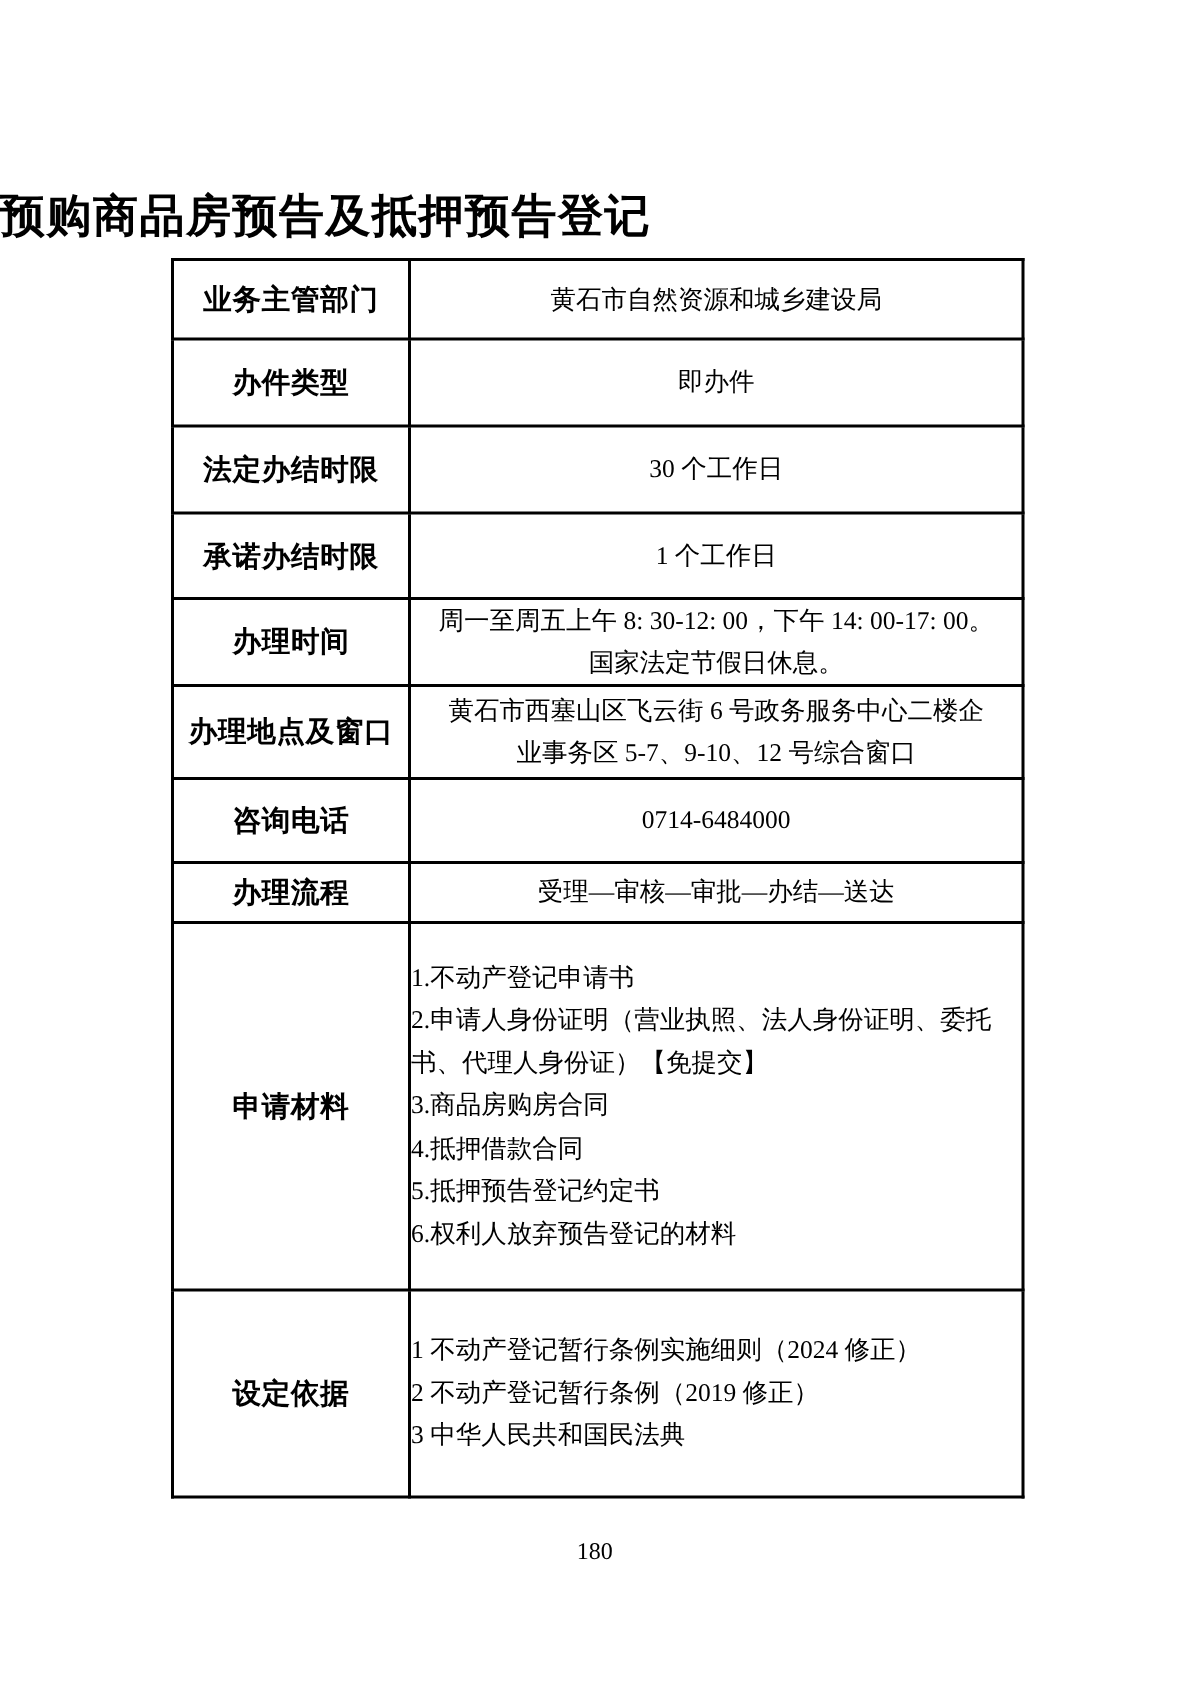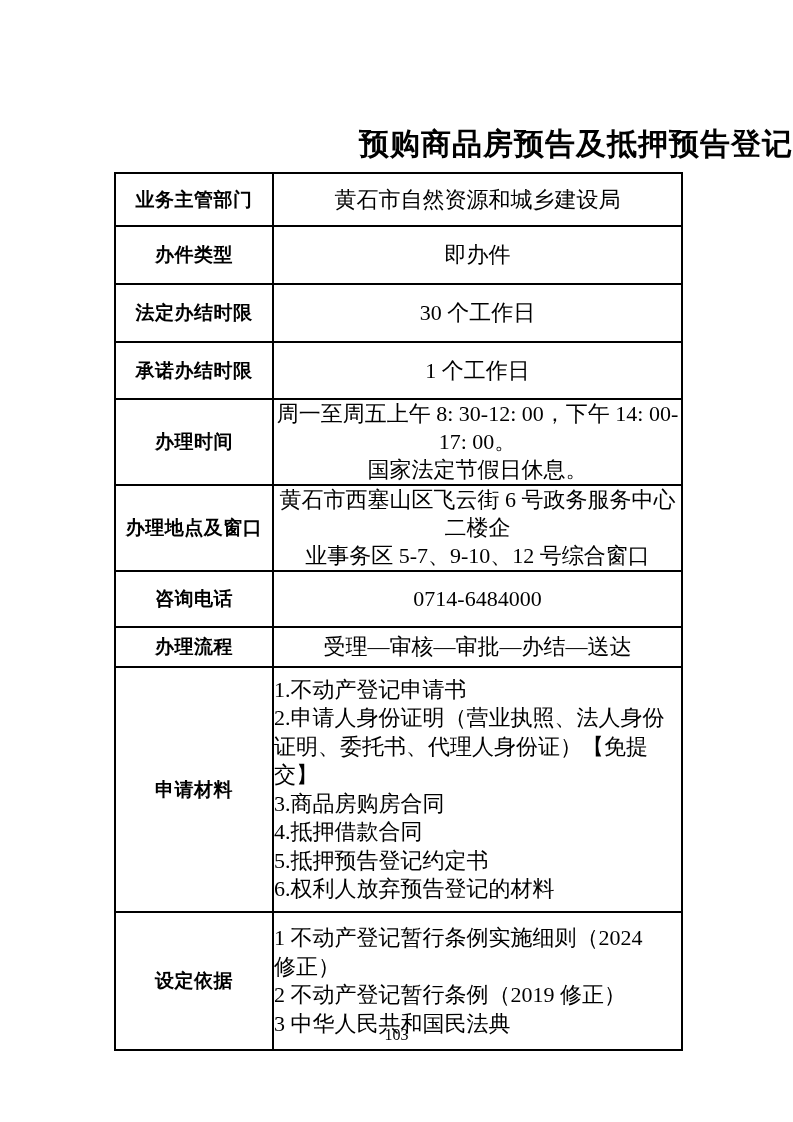--- a/index.html
+++ b/index.html
@@ -10,21 +10,21 @@
     background: #ffffff;
     color: #000000;
     font-family: "Liberation Serif", serif;
     overflow: hidden;
   }
   .doc-title {
     position: absolute;
     top: 124px;
     left: 0;
     width: 100%;
-    text-align: right;
+    text-align: left;
     font-family: "Liberation Sans", sans-serif;
     font-weight: bold;
     font-size: 30px;
     letter-spacing: 1px;
   }
   table.service-table {
     position: absolute;
     left: 114px;
     top: 172px;
     width: 569px;
@@ -39,21 +39,21 @@
   td.label-cell {
     width: 156px;
     text-align: center;
     font-family: "Liberation Sans", sans-serif;
     font-weight: bold;
     font-size: 19px;
     letter-spacing: 0.5px;
   }
   td.content-cell {
     text-align: center;
-    font-size: 22px;
+    font-size: 17px;
     line-height: 28px;
     white-space: pre-line;
     padding: 5px 10px;
   }
   td.content-cell.left {
     text-align: left;
     padding-right: 16px;
     line-height: 28.5px;
   }
   tr.r0 { height: 53px; }
@@ -130,15 +130,15 @@
       </tr>
       <tr class="r9">
         <td class="label-cell">设定依据</td>
         <td class="content-cell left">1 不动产登记暂行条例实施细则（2024 修正）
 2 不动产登记暂行条例（2019 修正）
 3 中华人民共和国民法典</td>
       </tr>
     </tbody>
   </table>
 
-  <div class="page-number">103</div>
+  <div class="page-number">180</div>
 
 </div>
 
 </body></html>

